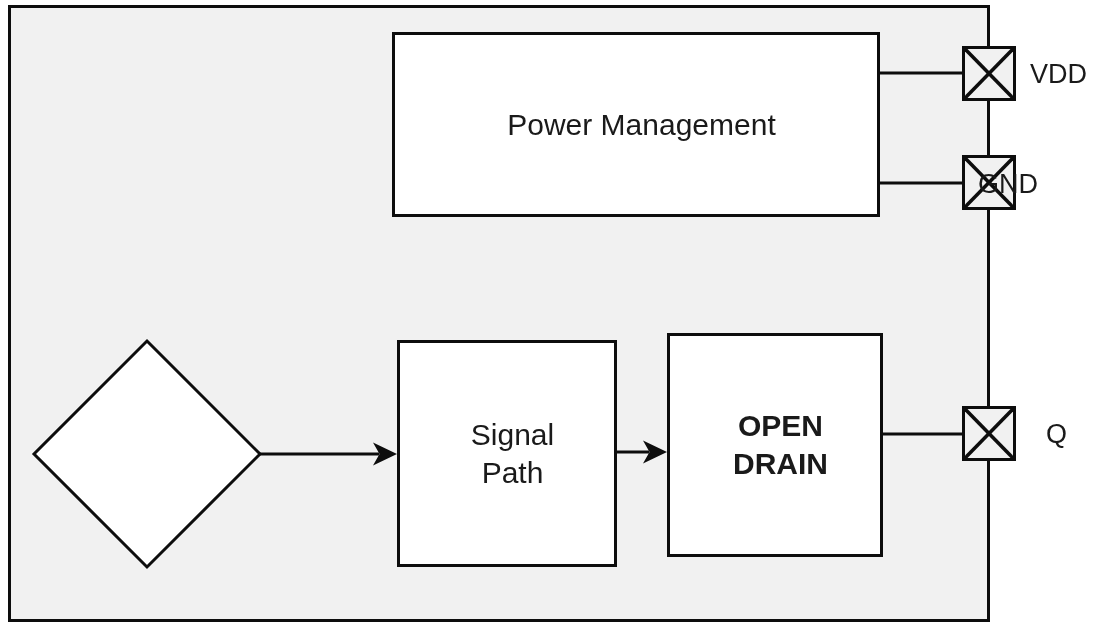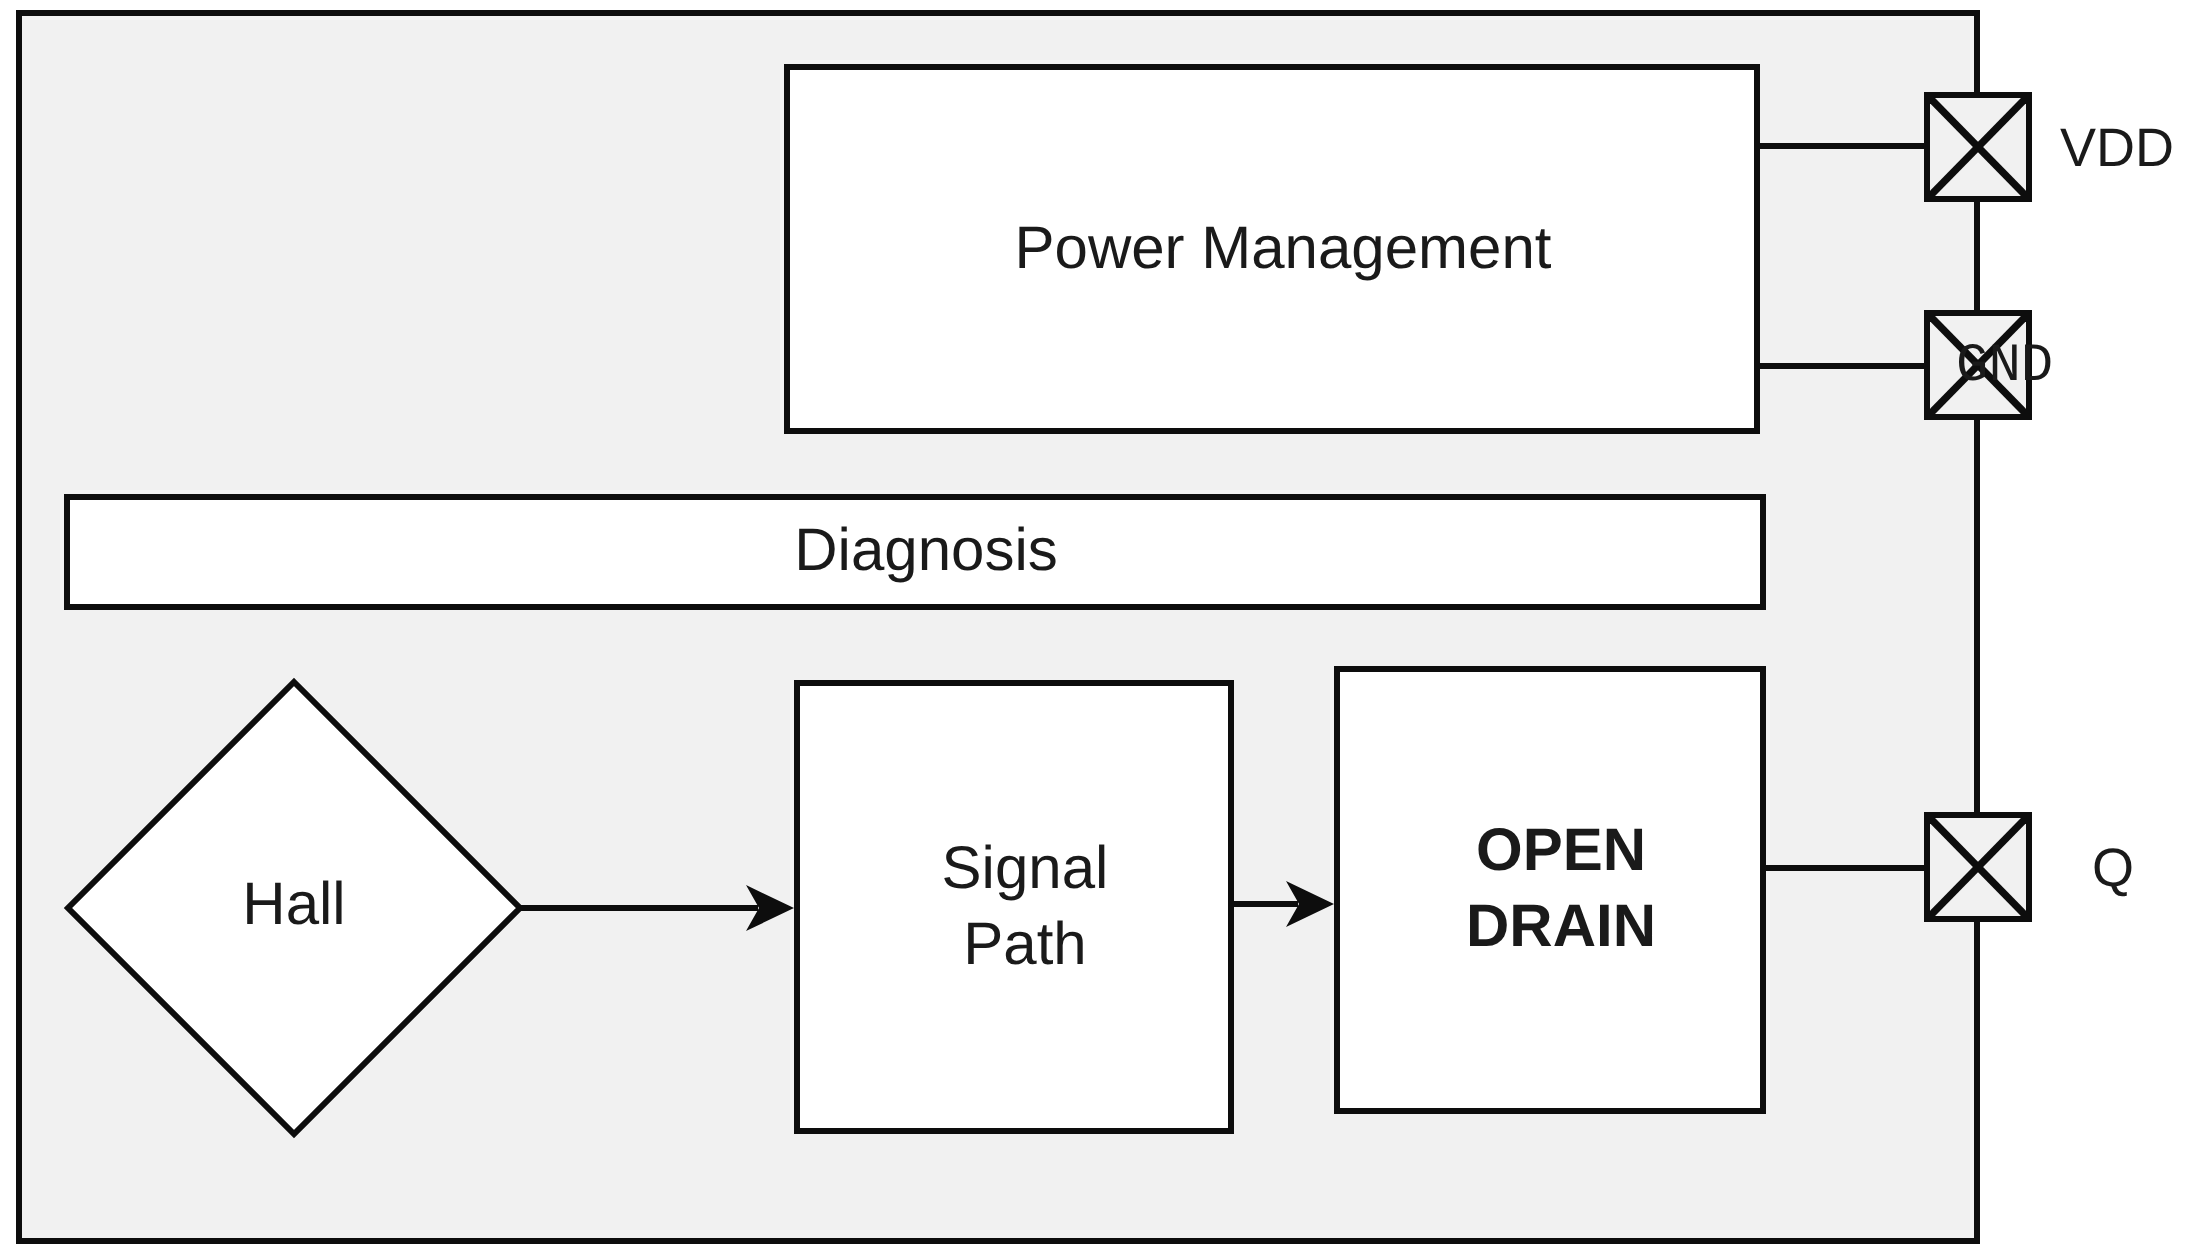--- a/index.html
+++ b/index.html
@@ -38,21 +38,21 @@
   .pin{position:absolute;width:54px;height:55px;background:var(--chip-bg);
     border:3px solid var(--line);}
   .pin svg{display:block;width:100%;height:100%;}
   .pin svg line{stroke:var(--line);stroke-width:3.6;}
   .pin-vdd{left:962px;top:46px;}
   .pin-gnd{left:962px;top:155px;}
   .pin-q{left:962px;top:406px;}
 
   .pin-label{position:absolute;color:var(--text);font-size:27px;line-height:30px;text-align:right;}
   .pin-label-vdd{left:1030px;top:59px;}
-  .pin-label-gnd{left:978px;top:169px;font-family:Liberation Mono, monospace;}
+  .pin-label-gnd{left:978px;top:169px;}
   .pin-label-q{left:1046px;top:419px;}
 </style>
 </head>
 <body>
 
 <div class="canvas">
 
   <div class="chip"></div>
 
   <svg class="wires" width="1100" height="630" viewBox="0 0 1100 630" xmlns="http://www.w3.org/2000/svg">
@@ -69,37 +69,31 @@
     <polygon class="head" points="397,454 373,442.5 379.5,454 373,465.5"></polygon>
 
     <line x1="617" y1="452" x2="649" y2="452"></line>
     <polygon class="head" points="667,452 643,440.5 649.5,452 643,463.5"></polygon>
   </svg>
 
   <div class="block block-power">
     <span>Power Management</span>
   </div>
 
-  <div class="block block-diagnosis">
-    <span>Diagnosis</span>
-  </div>
 
   <div class="block block-signal">
     <span>Signal
 Path</span>
   </div>
 
   <div class="block block-opendrain">
     <span>OPEN
 DRAIN</span>
   </div>
 
-  <div class="hall-label">
-    <span>Hall</span>
-  </div>
 
   <div class="pin pin-vdd">
     <svg viewBox="0 0 48 48" preserveAspectRatio="none">
       <line x1="0" y1="0" x2="48" y2="48"></line>
       <line x1="48" y1="0" x2="0" y2="48"></line>
     </svg>
   </div>
   <div class="pin pin-gnd">
     <svg viewBox="0 0 48 48" preserveAspectRatio="none">
       <line x1="0" y1="0" x2="48" y2="48"></line>

